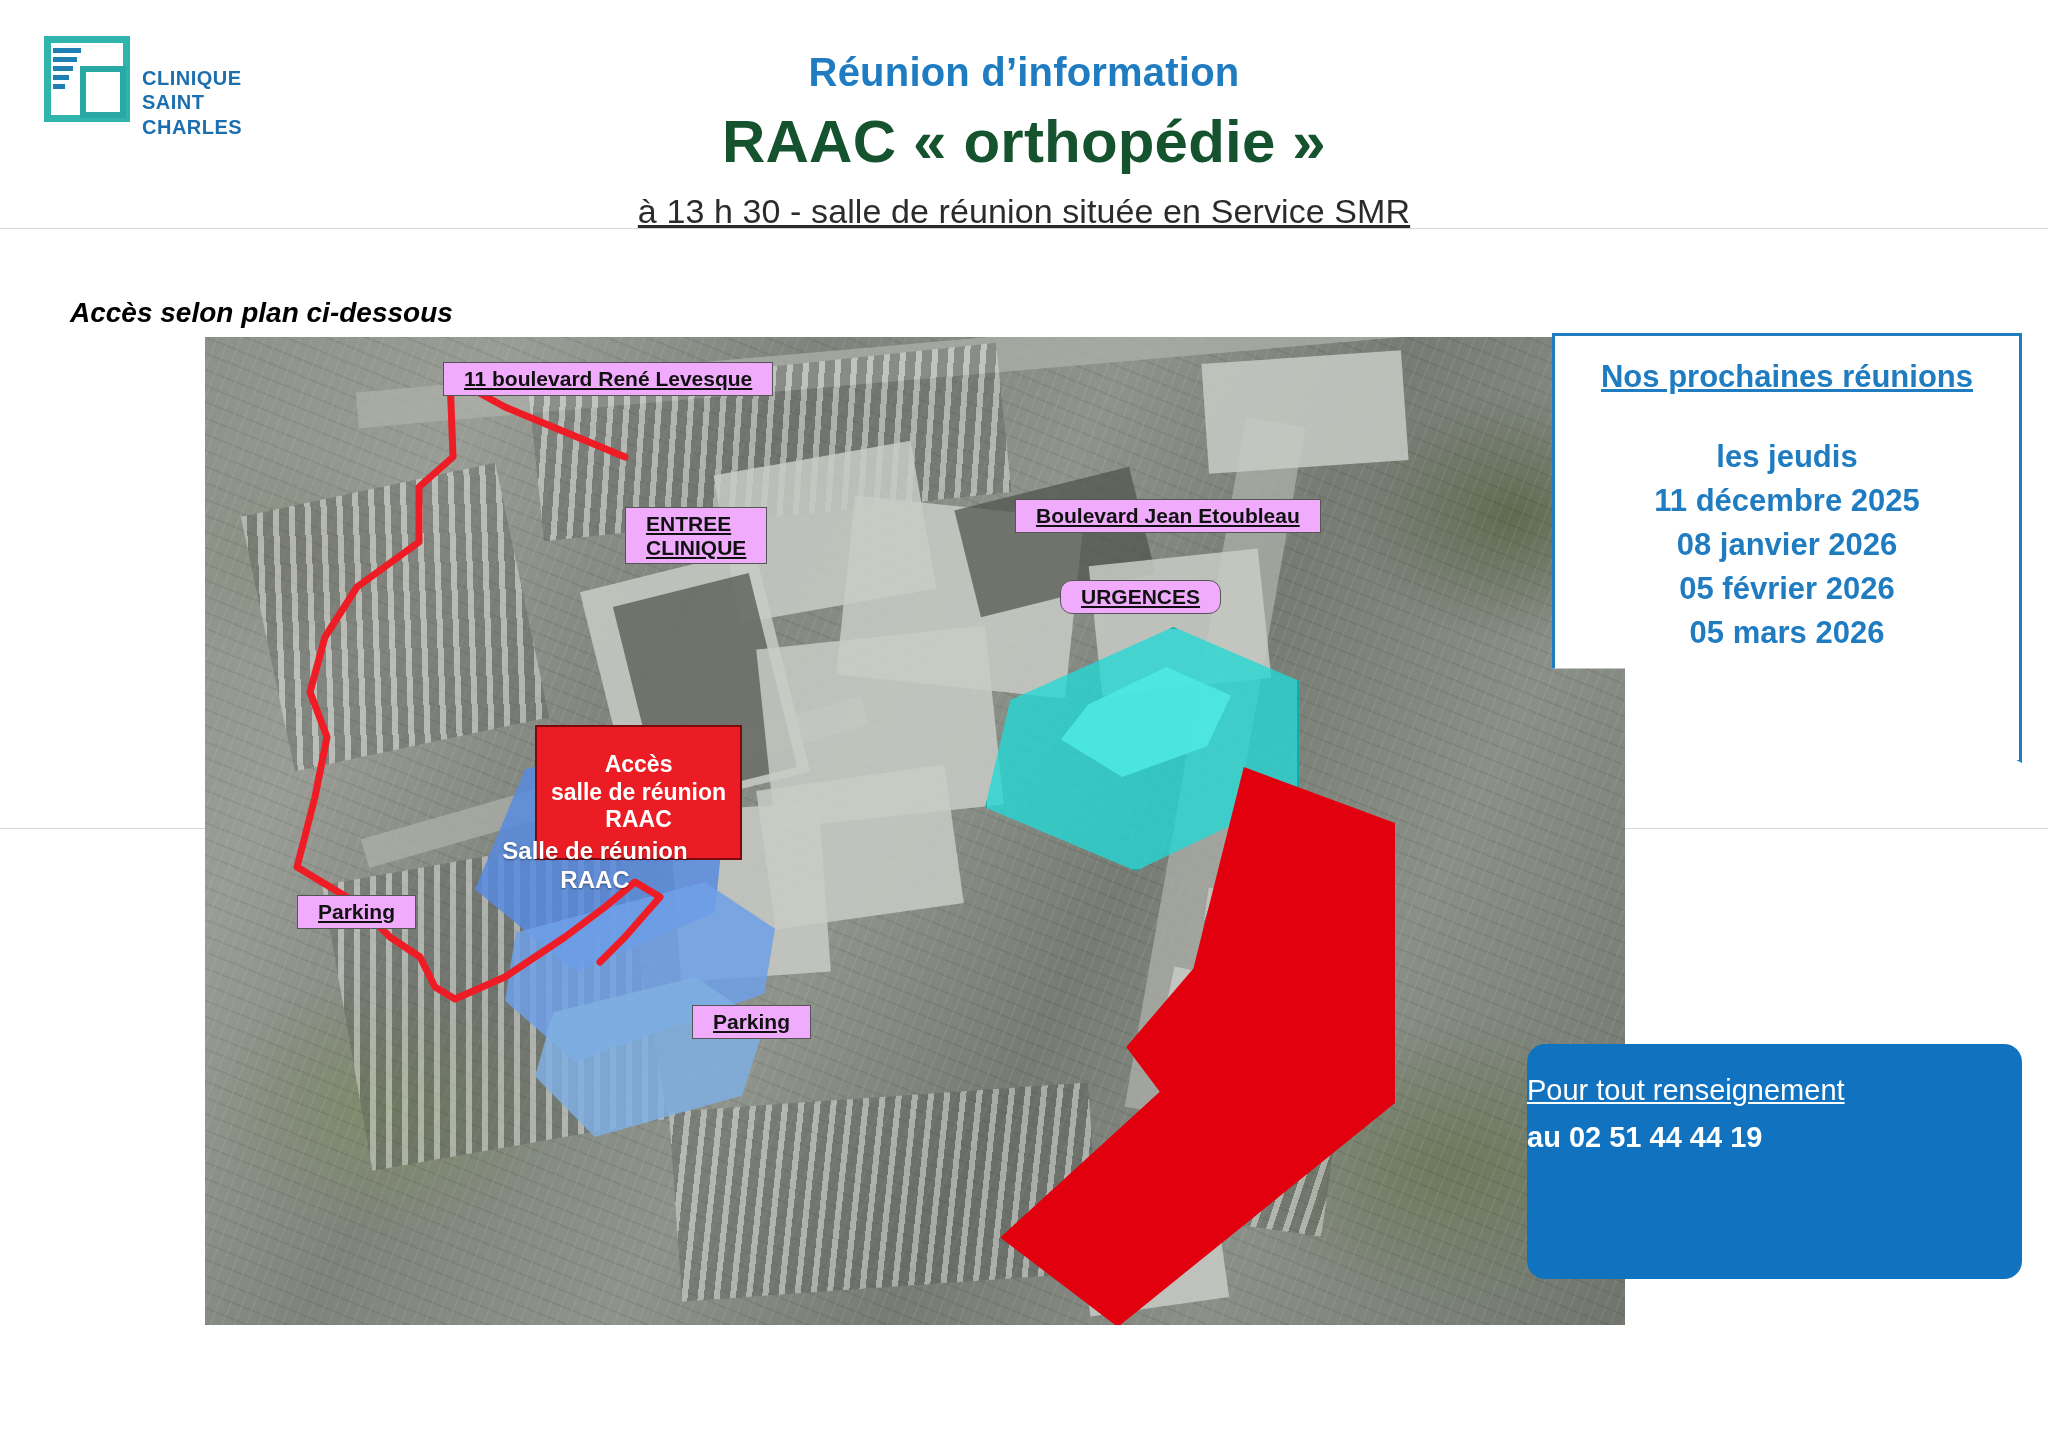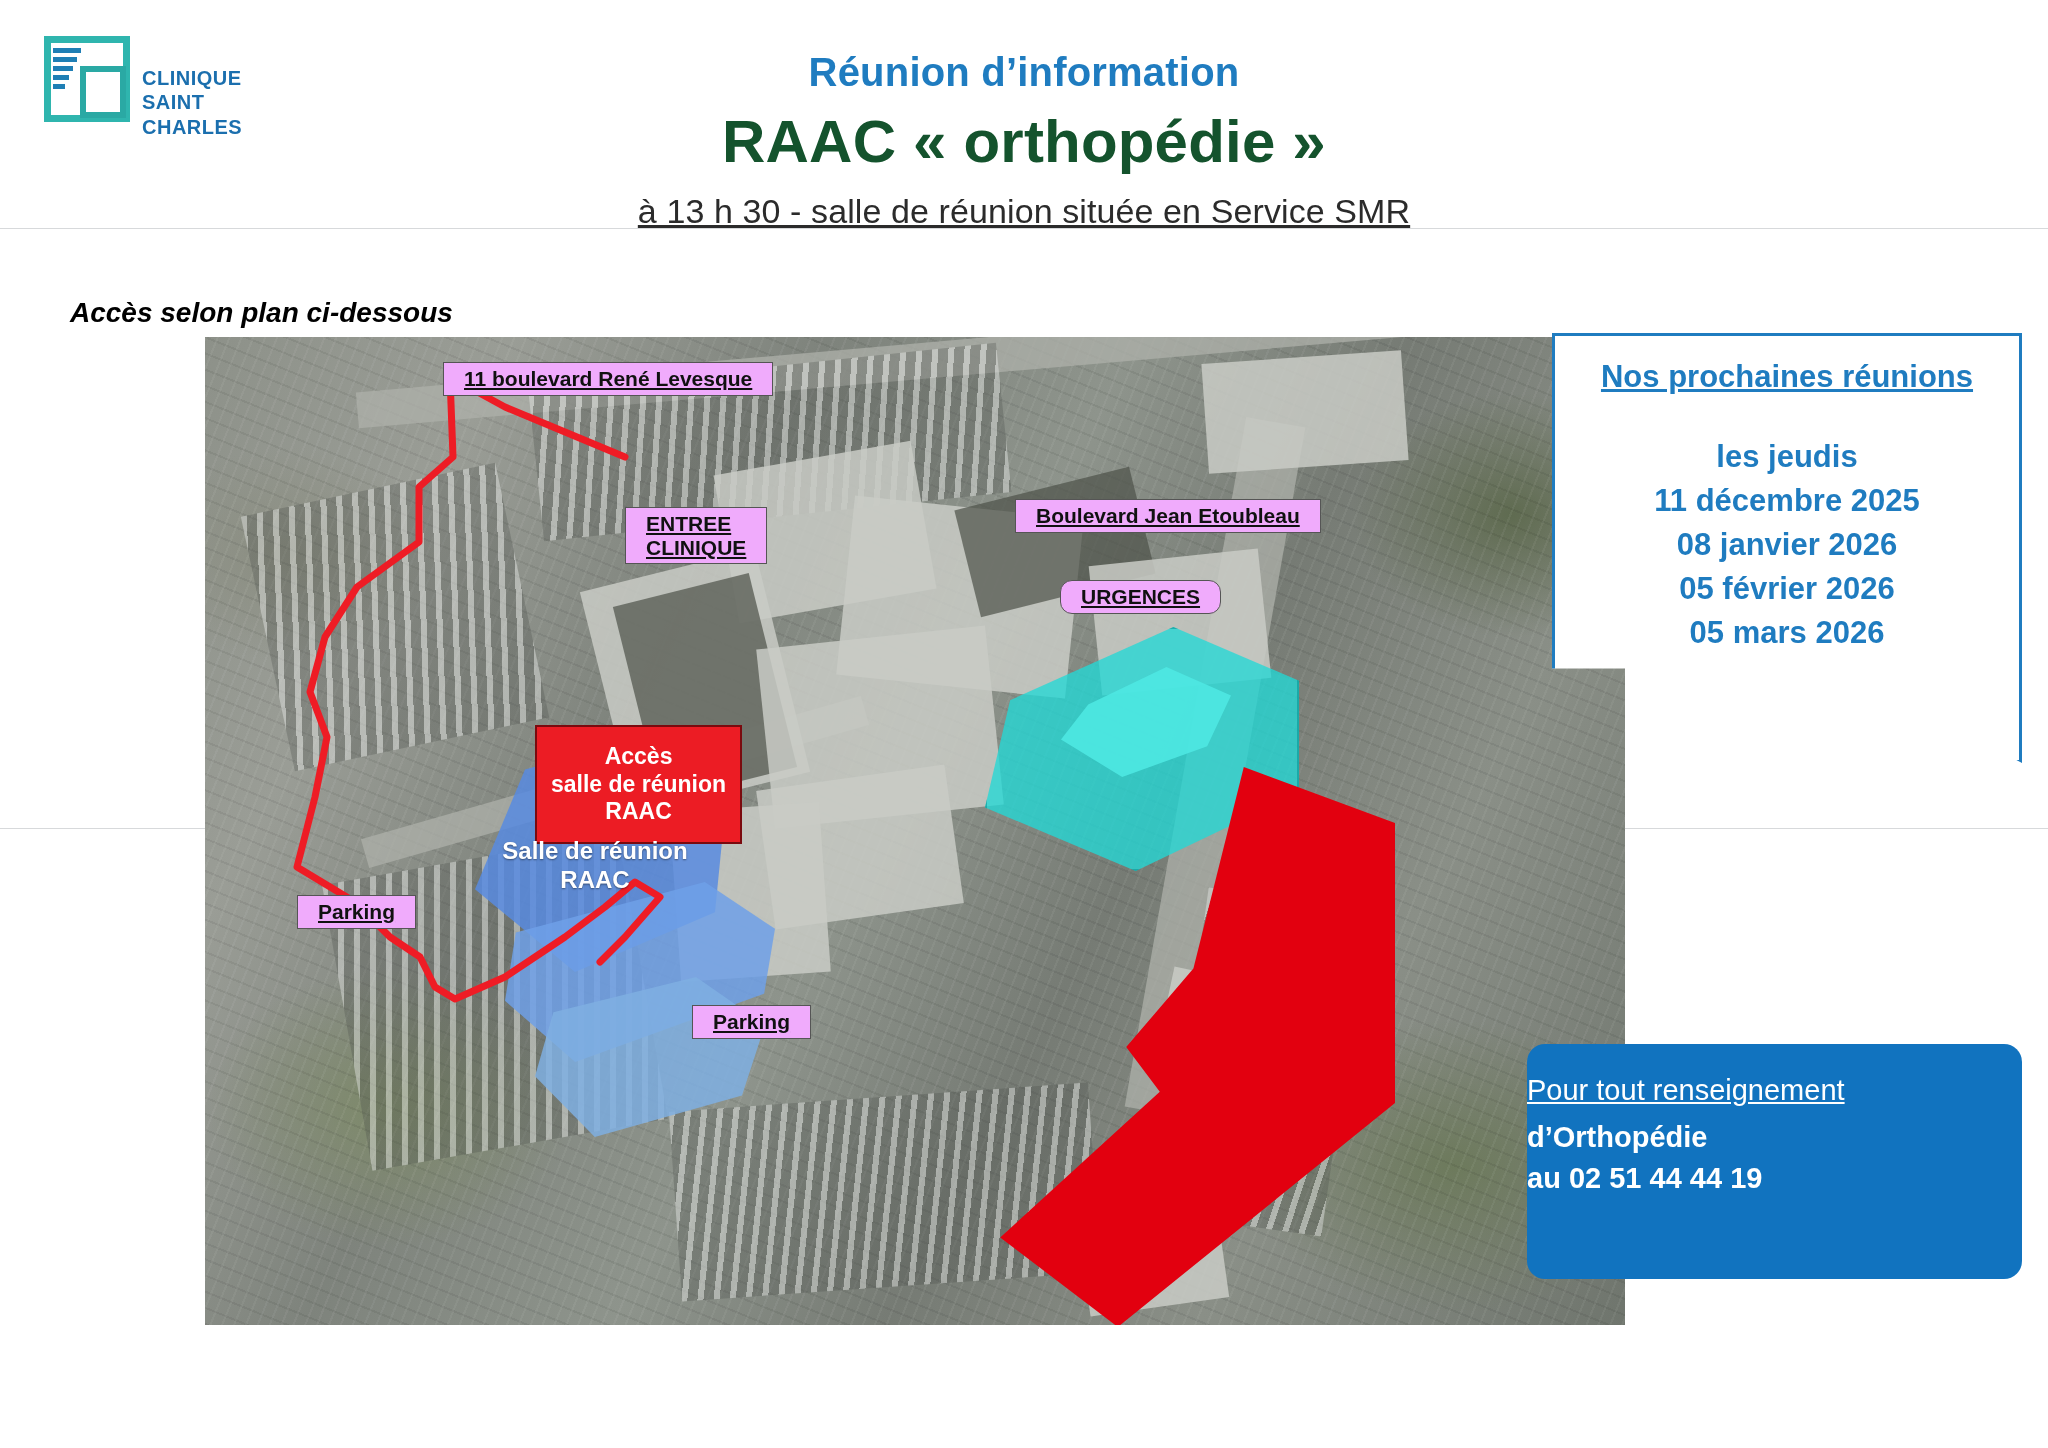--- a/index.html
+++ b/index.html
@@ -240,21 +240,21 @@
   #chip-acces-raac {
     position: absolute;
     left: 330px; top: 388px;
     background: #ec1c24;
     border: 2px solid #7a0a0e;
     color: #ffffff;
     font-size: 23px;
     font-weight: bold;
     line-height: 1.2;
     text-align: center;
-    padding: 16px 14px;
+    padding: 24px 14px;
     white-space: pre-line;
   }
   #label-salle-raac {
     position: absolute;
     left: 275px; top: 500px;
     width: 230px;
     color: #ffffff;
     font-size: 24px;
     font-weight: bold;
     line-height: 1.2;
@@ -426,15 +426,14 @@
     <div class="line">les jeudis</div>
     <div class="line">11 décembre 2025</div>
     <div class="line">08 janvier 2026</div>
     <div class="line">05 février 2026</div>
     <div class="line">05 mars 2026</div>
   </div>
 </div>
 
 <div id="callout-contact">
   <div class="head">Pour tout renseignement</div>
-  <div class="line">d’Orthopédie</div>
   <div class="line">au 02 51 44 44 19</div>
 </div>
 
 </body></html>

